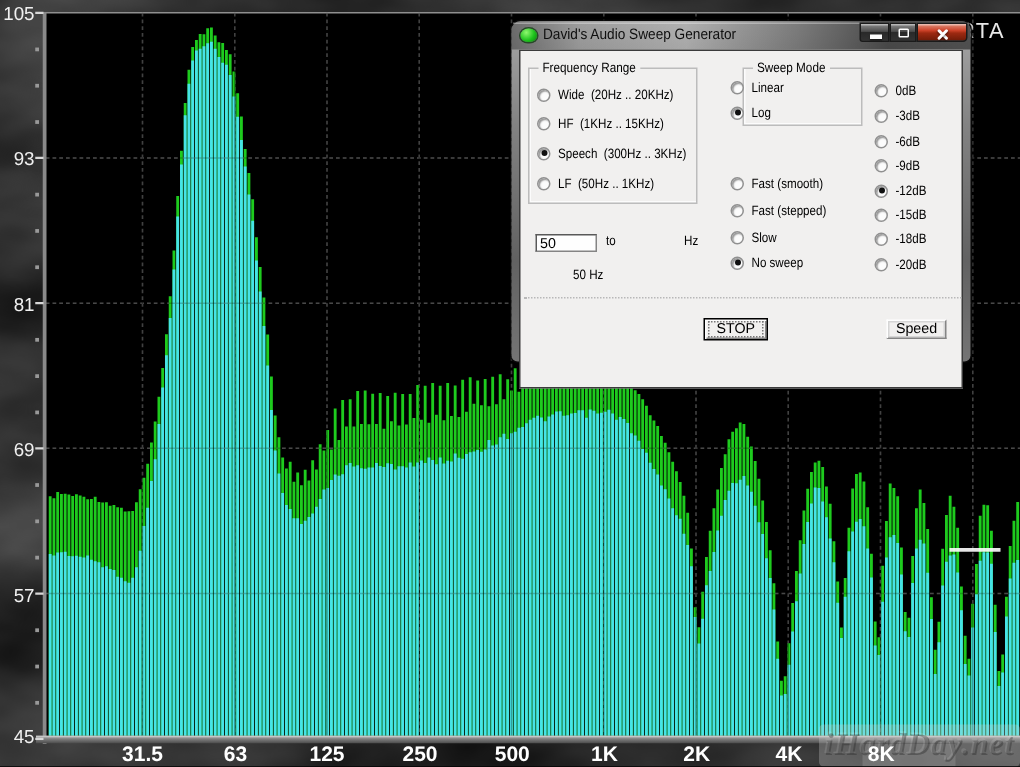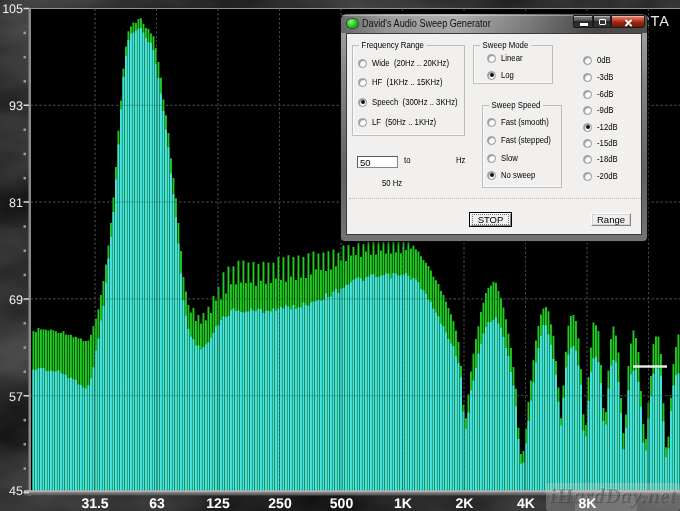--- a/index.html
+++ b/index.html
@@ -24,21 +24,21 @@
 #bmin { left:0; width:20px; border-radius:0 0 0 2px; }
 #bmax { left:20px; width:18px; }
 #bcls { left:38px; width:34px; border-radius:0 0 3px 0;
   background:linear-gradient(#e0927e, #cc4128 40%, #9e2a12 55%, #701c09); }
 .cb span { position:absolute; left:0; right:0; top:0; bottom:0; color:#fff; text-align:center; }
 #bmin span:after { content:""; position:absolute; left:6px; top:7px; width:8px; height:3px; background:#fff; box-shadow:0 1px 1px rgba(0,0,0,.5); }
 #bmax span:after { content:""; position:absolute; left:5px; top:3px; width:5px; height:4px; border:1.5px solid #fff; border-radius:1px; }
 #bcls span:before, #bcls span:after { content:""; position:absolute; left:12px; top:5.5px; width:9px; height:2px; background:#fff; border-radius:1px; box-shadow:0 1px 1px rgba(0,0,0,.35); }
 #bcls span:before { transform:rotate(45deg); }
 #bcls span:after { transform:rotate(-45deg); }
-#cli { position:absolute; left:5px; top:19px; width:296px; height:202px; background:#f2f1f0;
+#cli { position:absolute; left:5px; top:19px; width:296px; height:226px; background:#f2f1f0;
   border:1px solid #3c3c3c; font-size:9.5px; color:#000; }
 .gb { position:absolute; border:1px solid #bdbdbd; box-shadow:inset 1px -1px 0 #fdfdfd; }
 .gl { position:absolute; left:6px; top:-6px; background:#f2f1f0; padding:0 3px; font-size:9px; line-height:11px; white-space:nowrap; transform:scaleX(0.87); transform-origin:0 0; }
 .r { position:absolute; width:9px; height:9px; border-radius:50%; background:#fdfdfd;
   border:1px solid #919191; box-shadow:inset 1px 1px 1px rgba(70,70,70,0.55); }
 .r.sel:after { content:""; position:absolute; left:1.5px; top:1.5px; width:4px; height:4px; border-radius:50%; background:#111; }
 .lb { position:absolute; white-space:nowrap; font-size:9px; line-height:11px; transform:scaleX(0.86); transform-origin:0 50%; }
 .inp { position:absolute; left:10px; top:122px; width:41px; height:12px; background:#fff;
   border:1px solid #858585; border-top-color:#5a5a5a; border-left-color:#5a5a5a; font-size:9.5px;
   font-family:"Liberation Sans", sans-serif; padding:0 0 0 2px; }
@@ -125,25 +125,22 @@
           <span></span>
         </div>
     <div class="cb" id="bcls">
           <span></span>
         </div>
   </div>
   <div id="cli">
 <div class="gb" style="left:5px;top:11px;width:113px;height:91px">
           <span class="gl">Frequency Range</span>
         </div>
-<div class="gb" style="left:126px;top:11px;width:80px;height:39px">
+<div class="gb" style="left:148px;top:11px;width:80px;height:39px">
           <span class="gl">Sweep Mode</span>
-        </div>
-<div class="gb" style="left:135px;top:71px;width:80px;height:83px">
-          <span class="gl">Sweep Speed</span>
         </div>
 <span class="r" style="left:11px;top:24.5px"></span>
 <span class="lb" style="left:25px;top:23.5px">Wide&nbsp; (20Hz .. 20KHz)</span>
 <span class="r" style="left:11px;top:43.5px"></span>
 <span class="lb" style="left:25px;top:42.5px">HF&nbsp; (1KHz .. 15KHz)</span>
 <span class="r sel" style="left:11px;top:63.5px"></span>
 <span class="lb" style="left:25px;top:62.5px">Speech&nbsp; (300Hz .. 3KHz)</span>
 <span class="r" style="left:11px;top:83.5px"></span>
 <span class="lb" style="left:25px;top:82.5px">LF&nbsp; (50Hz .. 1KHz)</span>
 <span class="r" style="left:140px;top:20.1px"></span>
@@ -175,15 +172,15 @@
 <span class="r" style="left:236px;top:137.5px"></span>
 <span class="lb" style="left:250px;top:136.5px">-20dB</span>
 <input class="inp" value="50" readonly="" style="">
 <span class="lb" style="left:57px;top:120.5px">to</span>
 <span class="lb" style="left:109px;top:120.5px">Hz</span>
 <span class="lb" style="left:35px;top:143.5px">50 Hz</span>
 <div class="sep"></div>
 <div class="btn stop">
           <span>STOP</span>
         </div>
-<div class="btn exit">Range</div>
+<div class="btn exit">Speed</div>
   </div>
 </div>
 </div>
 </body></html>

